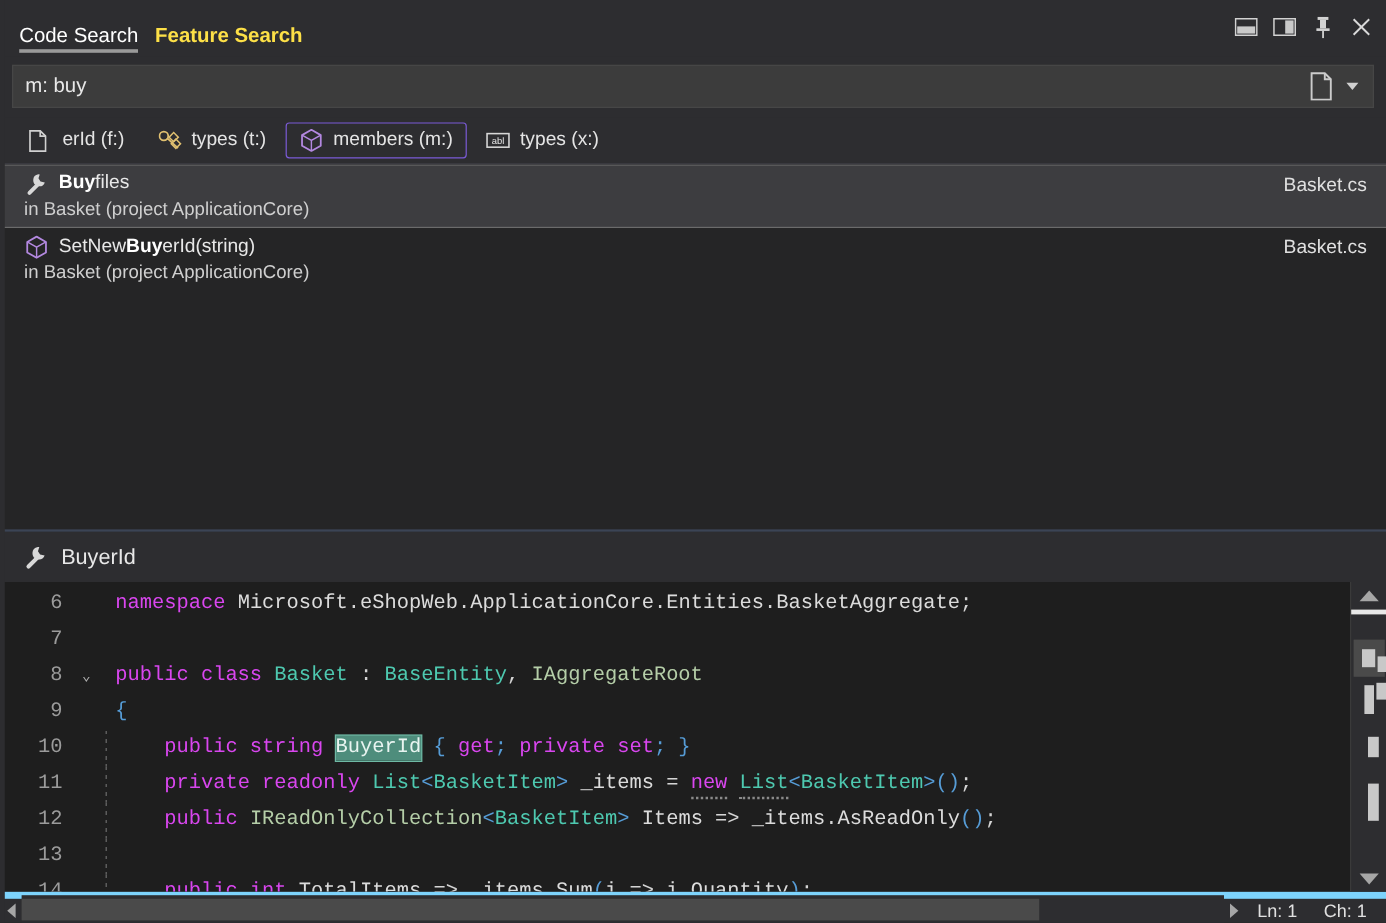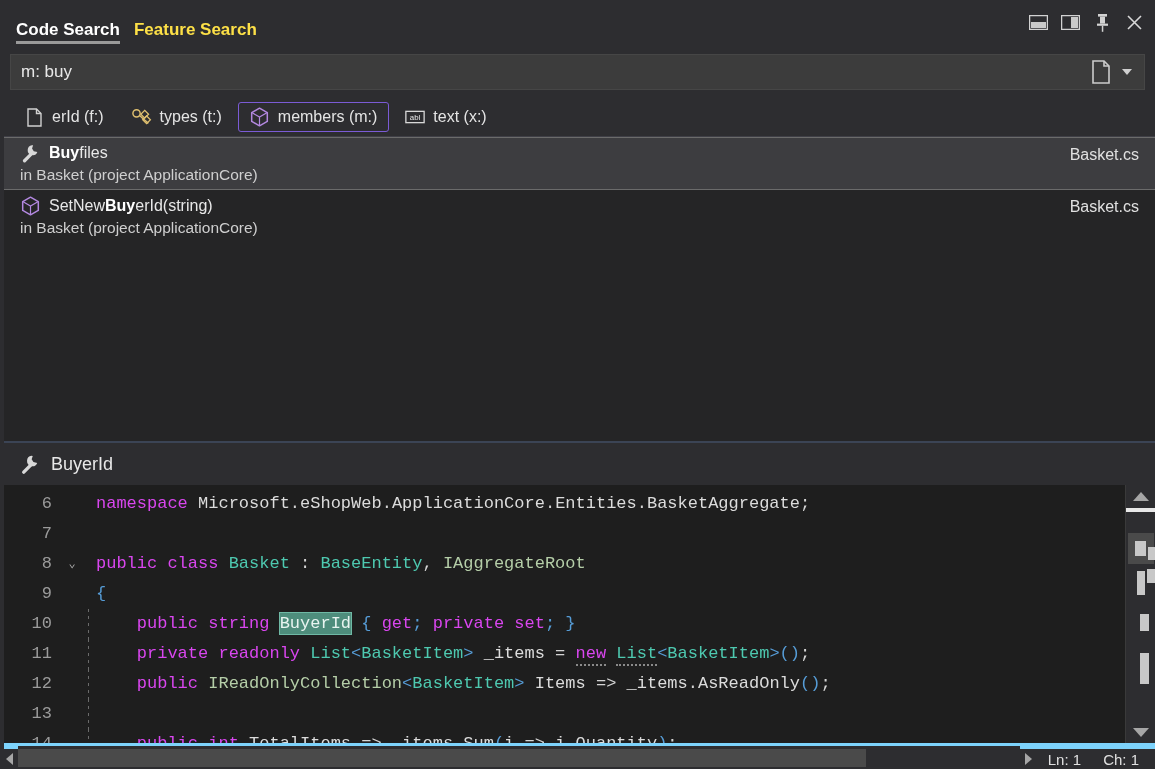--- a/index.html
+++ b/index.html
@@ -26,21 +26,21 @@
   }
   .tabs { display: flex; align-items: flex-end; height: 100%; padding-left: 14px; }
   .tab {
     font-size: 17px;
     color: #c9c9c9;
     padding: 0 12px 9px 2px;
     position: relative;
     cursor: default;
     line-height: 1;
   }
-  .tab.active { color: #ffffff; font-weight: bold; }
+  .tab.active { color: #ffffff; font-weight: normal; }
   .tab.inactive { color: #fde047; font-weight: bold; }
   .tab.active .underline {
     position: absolute;
     left: 2px; right: 12px; bottom: 3px;
     height: 3px; background: #9a9a9a;
   }
   .win-controls {
     position: absolute; right: 10px; top: 12px;
     display: flex; align-items: center; gap: 11px;
   }
@@ -86,21 +86,21 @@
   .chip {
     display: flex; align-items: center; gap: 8px;
     padding: 4px 11px;
     border: 1px solid transparent;
     border-radius: 3px;
     color: #e4e4e4; font-size: 16px;
     cursor: default;
     height: 30px;
   }
   .chip.selected { border-color: #7b5bd6; }
-  .chip-icon { width: 20px; height: 20px; display: flex; align-items: center; justify-content: center; flex: 0 0 auto; }
+  .chip-icon { width: 20px; height: 20px; display: flex; align-items: center; flex: 0 0 auto; }
 
   
   .results {
     flex: 1 1 auto;
     background: #252526;
     border-top: 1px solid #3f3f46;
     overflow: hidden;
     position: relative;
   }
   .result {
@@ -303,21 +303,21 @@
       <span>members (m:)</span>
     </div>
 
     <div class="chip">
       <span class="chip-icon">
         <svg width="23" height="18" viewBox="0 0 23 18">
           <rect x="1" y="2.5" width="21" height="13" fill="none" stroke="#d8d8d8" stroke-width="1.5"></rect>
           <text x="11.5" y="12.5" font-size="9" font-family="Liberation Sans, sans-serif" fill="#e8e8e8" text-anchor="middle">abl</text>
         </svg>
       </span>
-      <span>text (x:)</span>
+      <span>types (x:)</span>
     </div>
   </div>
 
   <div class="results">
 
     <div class="result sel">
       <div class="r-line1">
         <span class="r-icon">
           <svg width="19" height="19" viewBox="0 0 19 19">
             <path d="M12.4 1.6 a5 5 0 1 0 4.1 7.6 l-3.4 -1.4 -1.2 -2.9 1.6 -3.0 z" fill="#d8d8d8" transform="rotate(-10 9.5 9.5)"></path>

